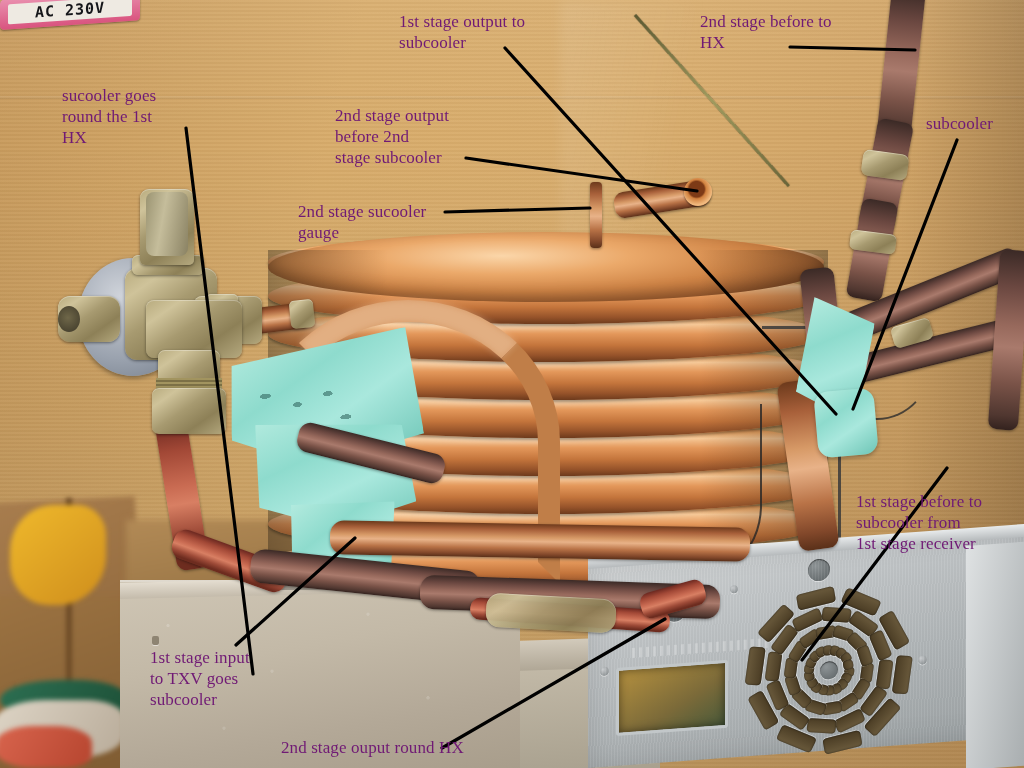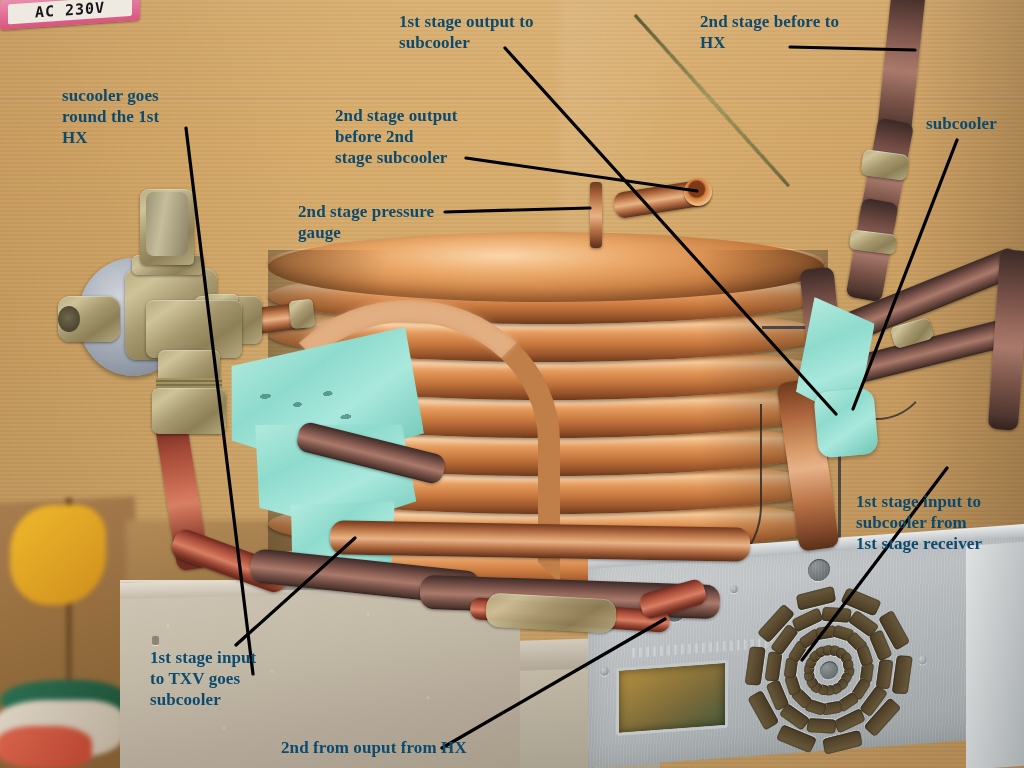--- a/index.html
+++ b/index.html
@@ -240,21 +240,21 @@
   #brass-rod{
     left:636px;top:14px;width:230px;height:2.6px;
     background:linear-gradient(90deg,#5d5a33,#a09a5e,#6a6539);
     transform:rotate(48deg);transform-origin:left top;
     box-shadow:0 0 1px rgba(0,0,0,.5);
   }
 
   
   #anno{position:absolute;left:0;top:0;width:1024px;height:768px;}
   .lbl{
-    position:absolute;color:#0c4a6e;font-weight:bold;
+    position:absolute;color:#701a75;font-weight:normal;
     font-family:"Liberation Serif","DejaVu Serif",serif;
     font-size:17px;line-height:1.23;letter-spacing:.1px;
     white-space:pre-line;
   }
 </style>
 </head>
 <body>
 
 <div id="stage">
 
@@ -452,24 +452,24 @@
 round the 1st
 HX</div>
       <div class="lbl" style="left: 399px; top: 12px;">1st stage output to
 subcooler</div>
       <div class="lbl" style="left: 700px; top: 12px;">2nd stage before to
 HX</div>
       <div class="lbl" style="left: 926px; top: 114px;">subcooler</div>
       <div class="lbl" style="left: 335px; top: 106px;">2nd stage output
 before 2nd
 stage subcooler</div>
-      <div class="lbl" style="left: 298px; top: 202px;">2nd stage pressure
+      <div class="lbl" style="left: 298px; top: 202px;">2nd stage sucooler
 gauge</div>
       <div class="lbl" style="left: 150px; top: 648px;">1st stage input
 to TXV goes
 subcooler</div>
-      <div class="lbl" style="left: 281px; top: 738px;">2nd from ouput from HX</div>
-      <div class="lbl" style="left: 856px; top: 492px;">1st stage input to
+      <div class="lbl" style="left: 281px; top: 738px;">2nd stage ouput round HX</div>
+      <div class="lbl" style="left: 856px; top: 492px;">1st stage before to
 subcooler from
 1st stage receiver</div>
     </div>
 
 </div>
 
 </body></html>

